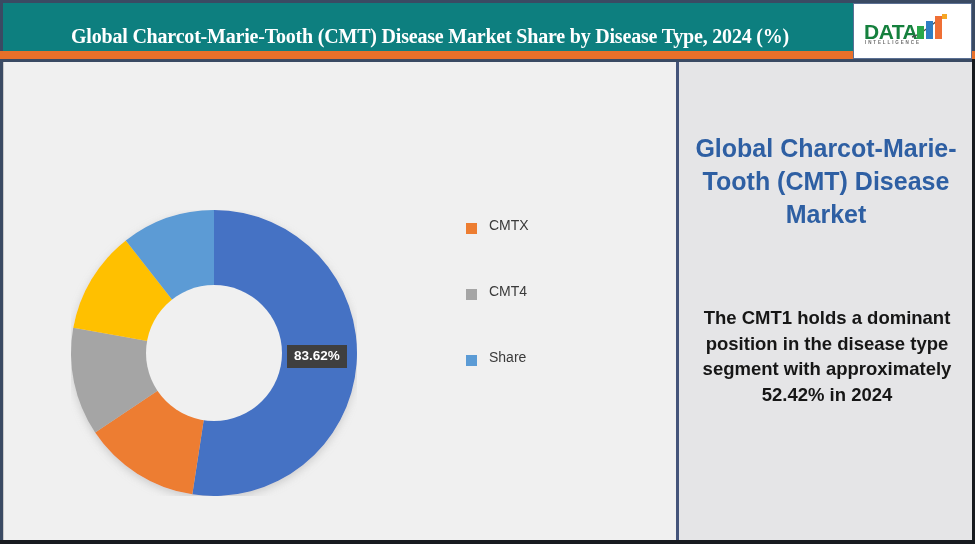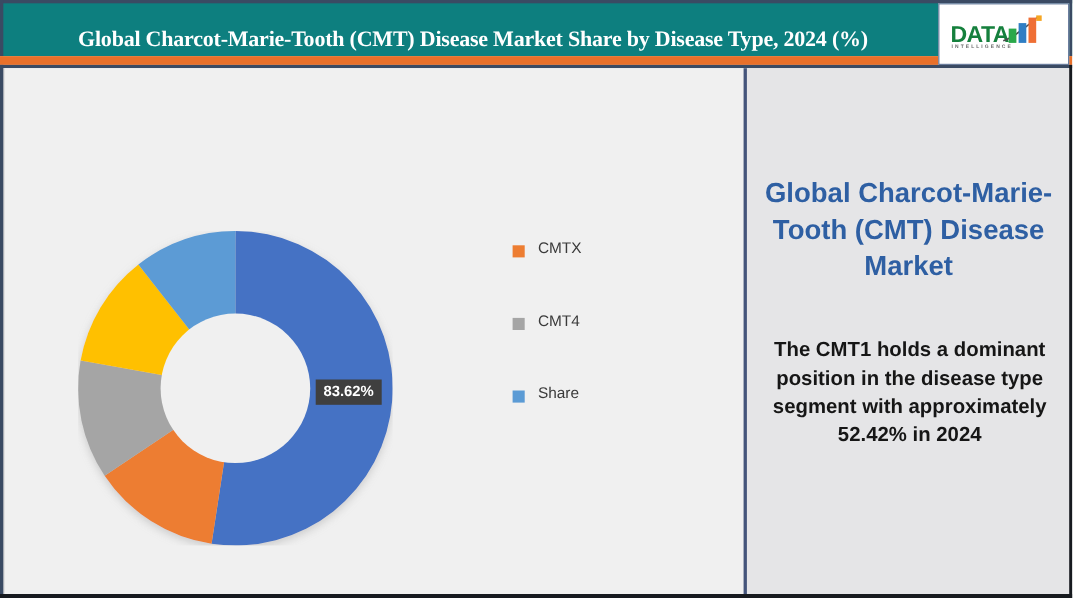--- a/index.html
+++ b/index.html
@@ -265,21 +265,21 @@
         <span class="legend-label">CMT4</span>
       </div>
       <div class="legend-row">
         <span class="legend-swatch" style="background: rgb(91, 155, 213);"></span>
         <span class="legend-label">Share</span>
       </div>
     </div>
   </div>
 
   <div id="right-panel">
-    <div id="rp-heading" style="color: rgb(46, 95, 163); margin-top: 28px;">Global Charcot-Marie-Tooth (CMT) Disease Market</div>
+    <div id="rp-heading" style="color: rgb(46, 95, 163);">Global Charcot-Marie-Tooth (CMT) Disease Market</div>
     <div id="rp-body">The CMT1 holds a dominant position in the disease type segment with approximately 52.42% in 2024</div>
   </div>
 
   <div id="left-edge"></div>
   <div id="right-edge"></div>
   <div id="bottom-border"></div>
 
 </div>
 
 </body></html>

